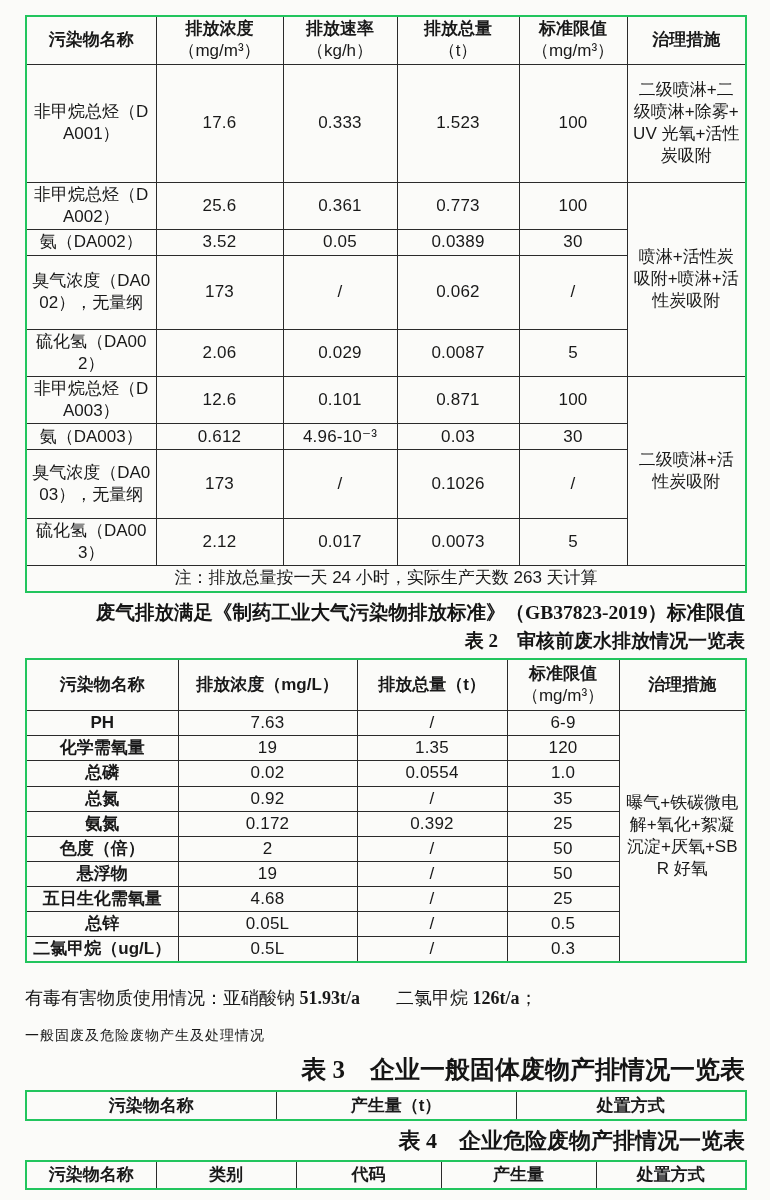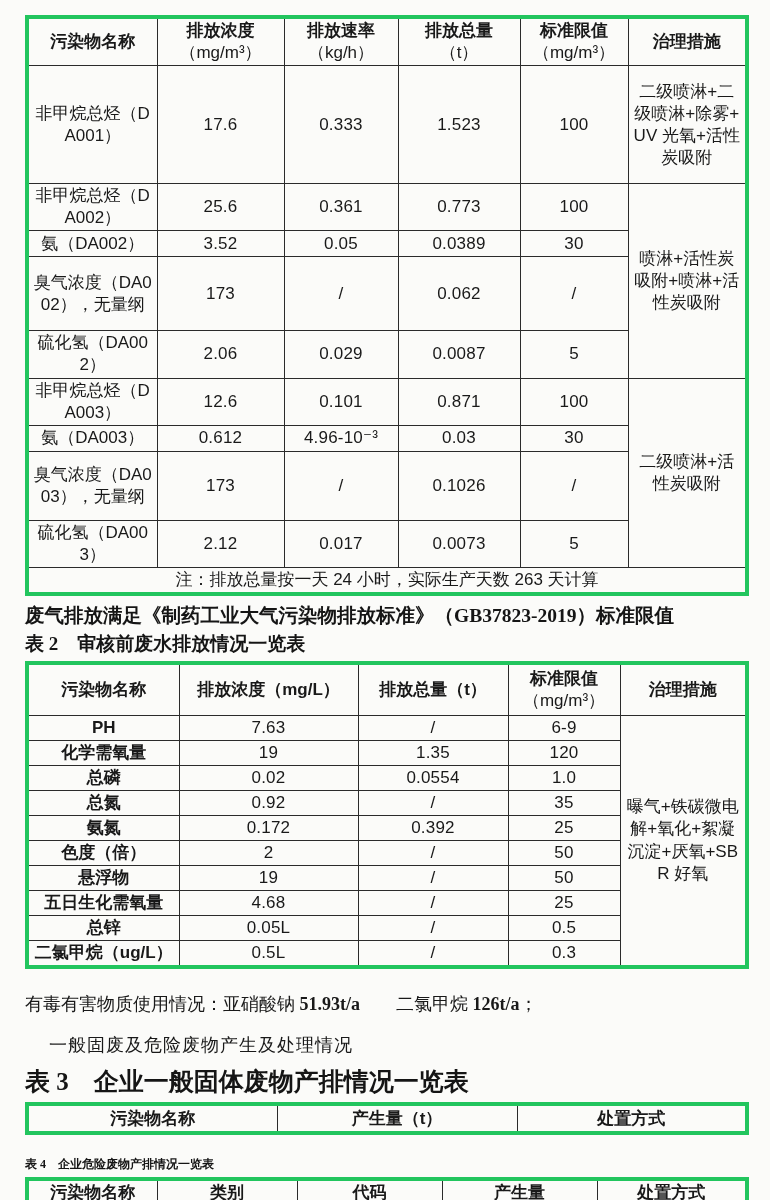--- a/index.html
+++ b/index.html
@@ -3,53 +3,52 @@
 <meta charset="utf-8">
 <style>
   html,body{margin:0;padding:0;}
   body{
     width:770px;height:1200px;overflow:hidden;
     background:#fbfbf9;color:#191919;
     font-family:"Liberation Sans","DejaVu Sans",sans-serif;
   }
   .page{padding:15px 25px 0 25px;}
   table{border-collapse:collapse;table-layout:fixed;background:transparent;}
-  .t{width:720px;border:4px solid #22c55e;}
+  .t{width:720px;border:2px solid #22c55e;}
   .t td{
     border:1px solid #2b2b2b;
     text-align:center;vertical-align:middle;
     padding:1px 4px;font-size:17px;line-height:1.3;
     overflow:hidden;word-break:break-all;
   }
   .t .hd{font-weight:bold;font-size:17px;}
   .t .hd .unit{font-weight:normal;}
   .unit:empty{display:none;}
   .num{font-size:16px;letter-spacing:0.2px;}
   .t2 td{font-weight:normal;}
   .t2 td.namecell{font-weight:bold;font-size:17px;}
   .treat{font-size:17px;}
   .treat-top{vertical-align:top;padding-top:6px;}
   .note-cell{font-size:16px;}
   .al{text-align:left;padding-left:6px;}
   .serifline{
     font-family:"Liberation Serif","DejaVu Serif",serif;
     font-weight:bold;font-size:19.5px;color:#151515;
   }
-  .center{text-align:left;}
+  .center{text-align:right;}
   .gasline{margin-top:6px;}
   .tbltitle{margin-top:2px;font-size:19px;}
   .toxicline{
     margin-top:23px;font-size:18px;
     font-family:"Liberation Serif","DejaVu Serif",serif;
   }
   .toxicline b{font-weight:bold;}
   .solidline{
-    margin-top:17px;font-size:18px;letter-spacing:1px;
+    margin-top:17px;font-size:14px;letter-spacing:1px;
     font-family:"Liberation Serif","DejaVu Serif",serif;
-    margin-left:24px;
   }
   .mt4{margin-top:4px;}
 </style>
 </head>
 <body>
 
 <div class="page">
 
   <table class="t t1">
     <colgroup>
@@ -265,21 +264,21 @@
     </colgroup>
     <tbody>
         <tr style="height:29px">
       <td class="hd">污染物名称</td>
       <td class="hd">产生量（t）</td>
       <td class="hd">处置方式</td>
     </tr>
   </tbody>
     </table>
 
-  <div class="serifline center" style="margin-top:21px;font-size:12px;">表 4　企业危险废物产排情况一览表</div>
+  <div class="serifline center" style="margin-top:5px;font-size:22px;">表 4　企业危险废物产排情况一览表</div>
 
   <table class="t mt4">
     <colgroup>
       <col style="width:130px">
         <col style="width:140px">
         <col style="width:145px">
       <col style="width:155px">
         <col style="width:150px">
     </colgroup>
     <tbody>

